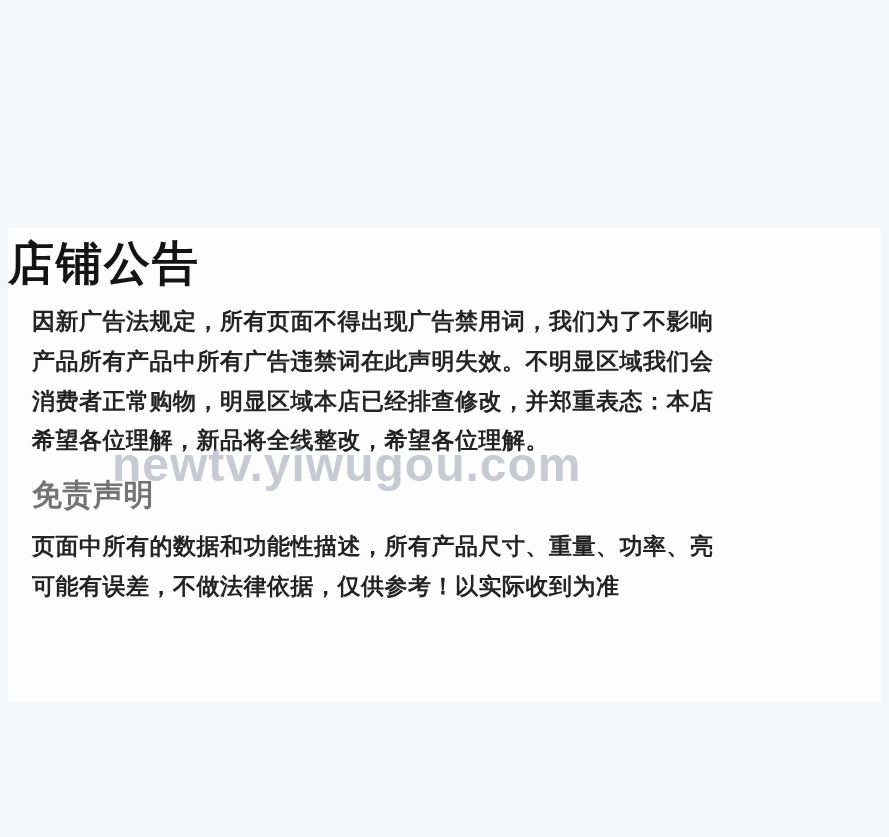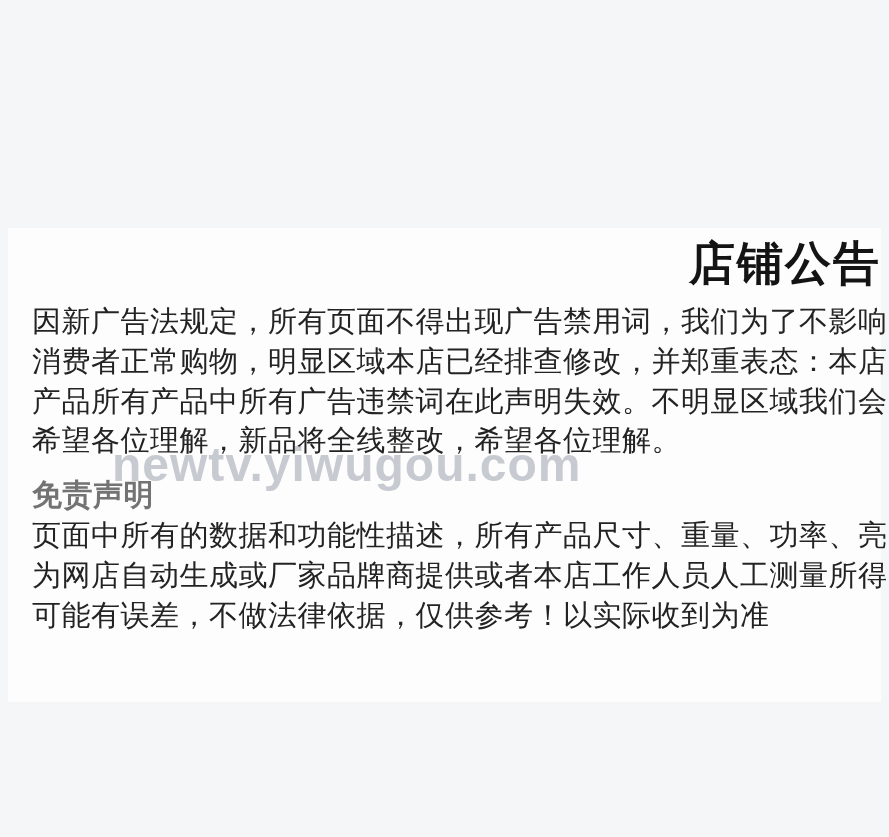--- a/index.html
+++ b/index.html
@@ -18,52 +18,52 @@
     position: absolute;
     left: 8px;
     top: 228px;
     width: 873px;
     height: 474px;
     background: #fdfdfe;
   }
   .notice-title {
     margin: 0;
     padding-top: 8px;
-    text-align: right;
+    text-align: left;
     font-size: 46px;
     line-height: 54px;
     font-weight: bold;
     color: #141414;
     letter-spacing: 2px;
   }
   .notice-body {
     padding: 0 22px 0 24px;
     color: #222222;
   }
   .text-line {
-    font-size: 29px;
+    font-size: 23px;
     line-height: 39.8px;
-    font-weight: 400;
+    font-weight: 700;
     color: #232323;
     letter-spacing: 0.5px;
     white-space: nowrap;
   }
   .para-1 {
     margin-top: 12px;
   }
   .disclaimer-heading {
     margin-top: 15px;
     font-size: 30px;
     line-height: 38px;
     font-weight: bold;
     color: #737373;
     letter-spacing: 0.5px;
   }
   .para-2 {
-    margin-top: 2px;
+    margin-top: 13px;
   }
   .watermark {
     position: absolute;
     left: 112px;
     top: 430px;
     width: 760px;
     font-size: 48px;
     line-height: 70px;
     font-weight: bold;
     letter-spacing: 1px;
@@ -75,28 +75,27 @@
 </style>
 </head>
 <body>
 
 <div class="notice-card">
   <h1 class="notice-title">店铺公告</h1>
 
   <div class="notice-body">
     <div class="para-1">
       <div class="text-line">因新广告法规定，所有页面不得出现广告禁用词，我们为了不影响</div>
+      <div class="text-line">产品所有产品中所有广告违禁词在此声明失效。不明显区域我们会</div>
       <div class="text-line">消费者正常购物，明显区域本店已经排查修改，并郑重表态：本店</div>
-      <div class="text-line">产品所有产品中所有广告违禁词在此声明失效。不明显区域我们会</div>
       <div class="text-line">希望各位理解，新品将全线整改，希望各位理解。</div>
     </div>
 
     <div class="disclaimer-heading">免责声明</div>
 
     <div class="para-2">
       <div class="text-line">页面中所有的数据和功能性描述，所有产品尺寸、重量、功率、亮</div>
-      <div class="text-line">为网店自动生成或厂家品牌商提供或者本店工作人员人工测量所得</div>
       <div class="text-line">可能有误差，不做法律依据，仅供参考！以实际收到为准</div>
     </div>
   </div>
 </div>
 
 <div class="watermark">newtv.yiwugou.com</div>
 
 </body></html>

